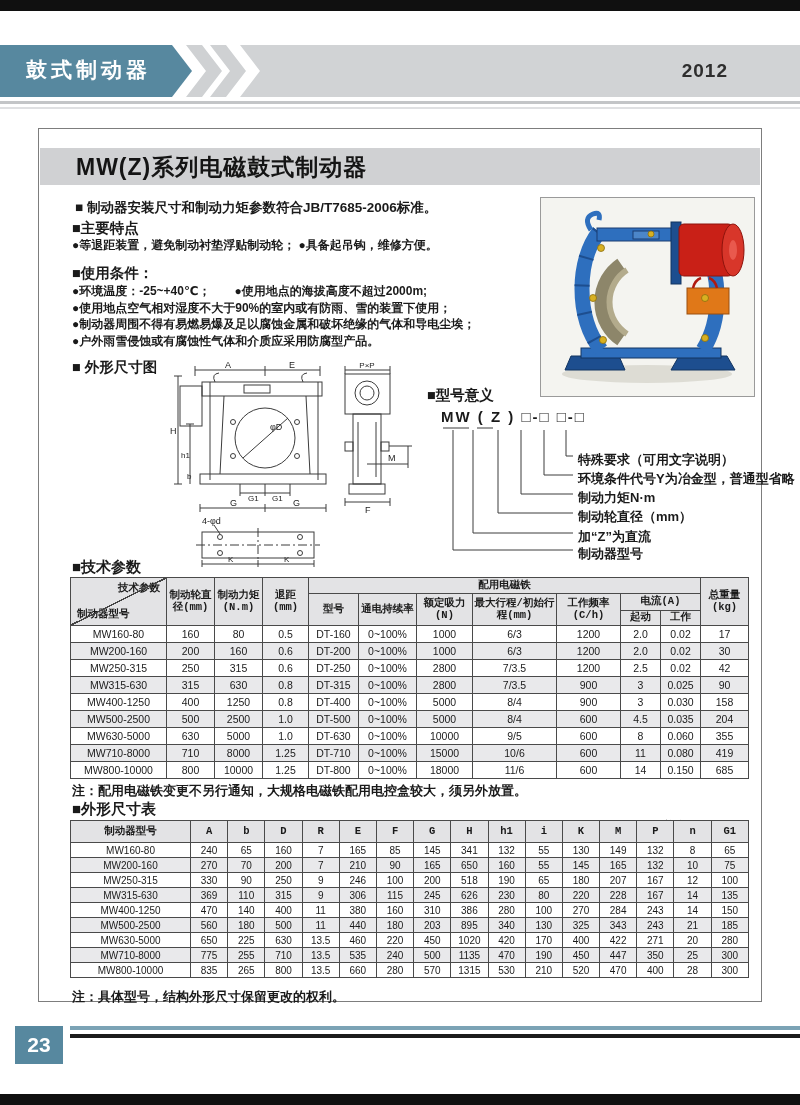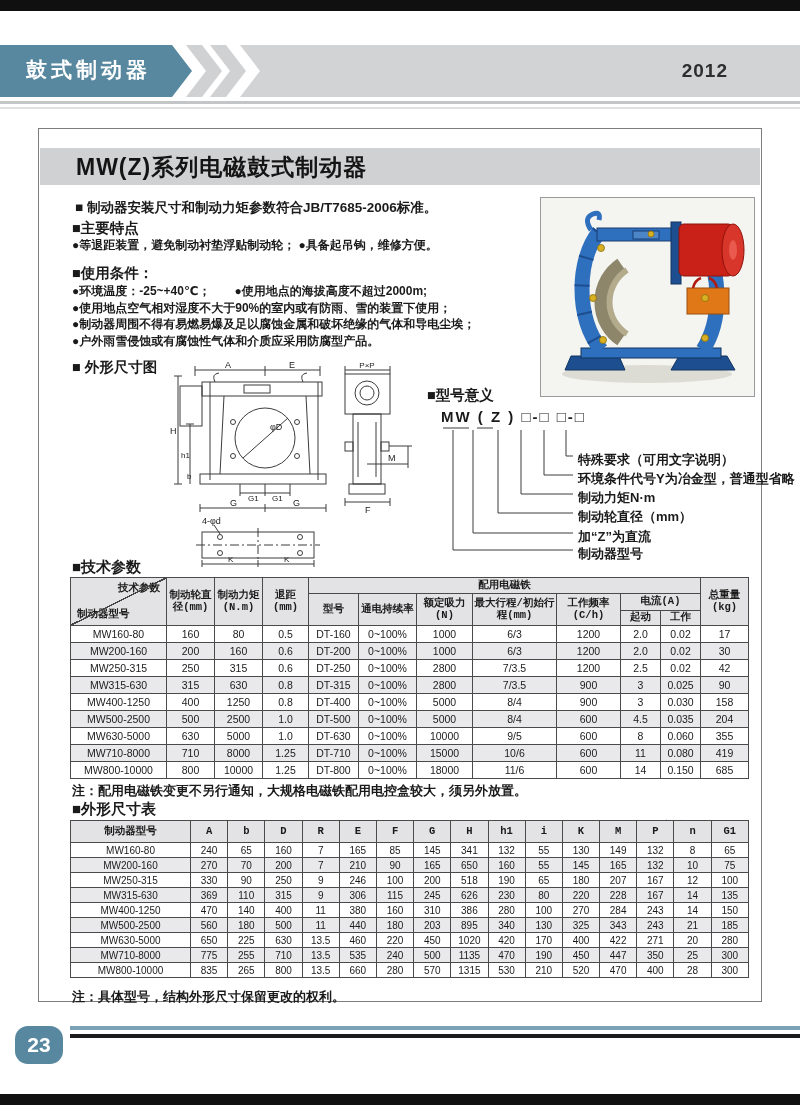--- a/index.html
+++ b/index.html
@@ -77,21 +77,21 @@
   .diag .db{position:absolute;bottom:5px;left:6px;font-size:10.5px;font-weight:600;}
 
   .note{font-size:13px;font-weight:600;white-space:nowrap;}
   .note-tech{left:72px;top:782px;}
   .h-dimtab{left:72px;top:800px;font-size:15px;font-weight:bold;}
   .unit-label{left:640px;top:804px;width:108px;text-align:center;font-size:11px;font-weight:600;margin-top:14px;}
   .note-dim{left:72px;top:988px;}
 
   
   .page-square{left:15px;top:1026px;width:48px;height:38px;background:#57889f;
-    display:flex;align-items:center;justify-content:center;color:#fff;font-size:21px;font-weight:bold;border-radius:13px;}
+    display:flex;align-items:center;justify-content:center;color:#fff;font-size:21px;font-weight:bold;}
   .foot-line-teal{left:70px;top:1026px;width:730px;height:4px;background:#7ba3b5;}
   .foot-line-dark{left:70px;top:1034px;width:730px;height:4px;background:#1c1c1c;}
 </style>
 </head>
 <body>
 
 <div class="abs bar-top"></div>
 <div class="abs bar-bottom"></div>
 
 <div class="abs banner">

